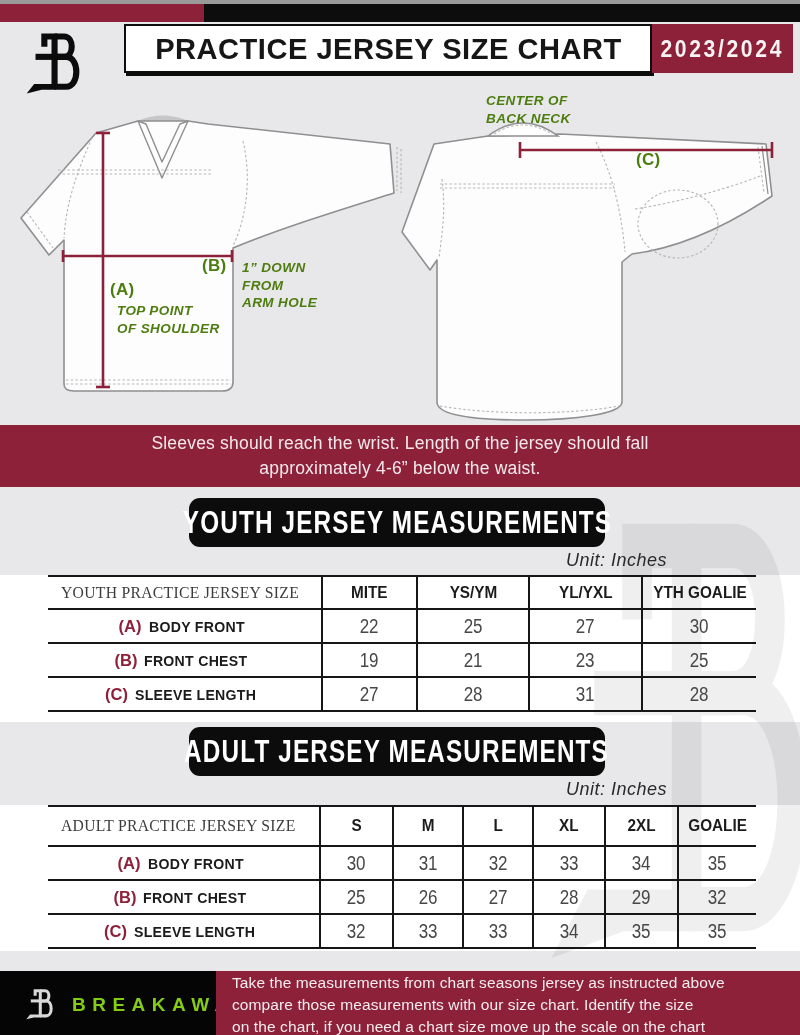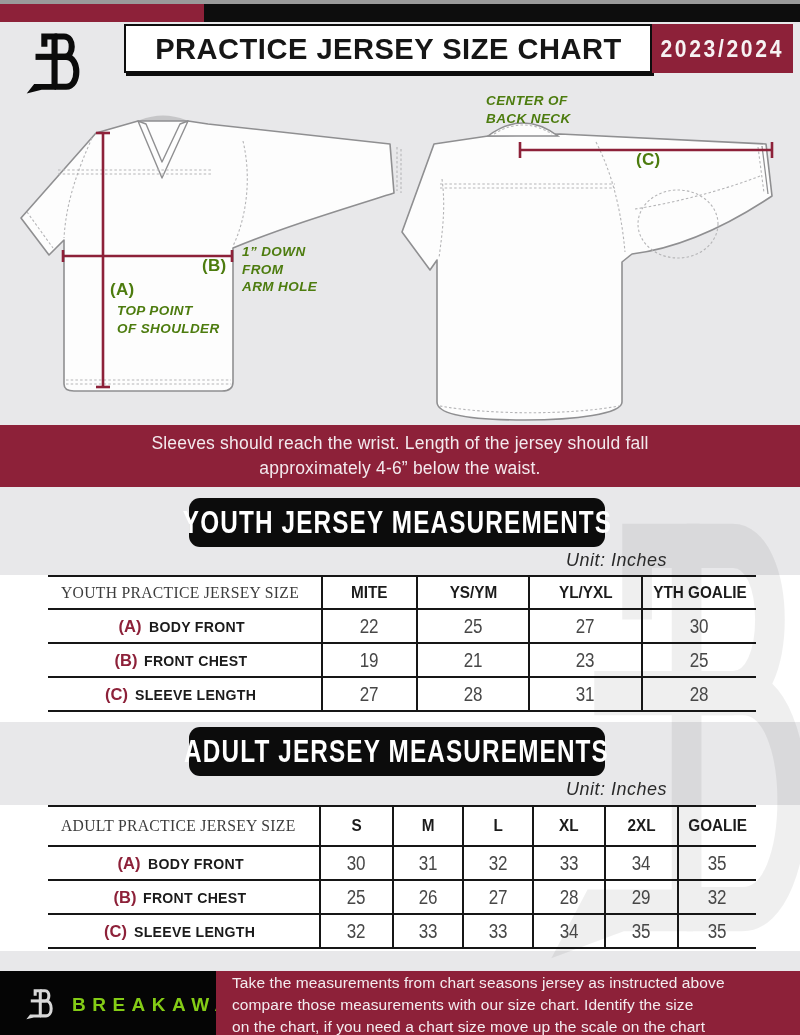--- a/index.html
+++ b/index.html
@@ -175,21 +175,21 @@
         <path d="M372 58 V74"></path>
     </g>
   </svg>
 
   <span class="anno marker" style="left:110px; top:276px">(A)</span>
   <div class="anno cap" style="left:117px; top:298px">
     <div>TOP POINT</div>
     <div>OF SHOULDER</div>
   </div>
   <span class="anno marker" style="left:202px; top:252px">(B)</span>
-  <div class="anno cap" style="left:242px; top:239px">
+  <div class="anno cap" style="left:242px; top:255px">
     <div>1” DOWN</div>
     <div>FROM</div>
     <div>ARM HOLE</div>
   </div>
   <span class="anno marker" style="left:636px; top:146px">(C)</span>
   <div class="anno cap" style="left:486px; top:88px">
     <div>CENTER OF</div>
     <div>BACK NECK</div>
   </div>
 

